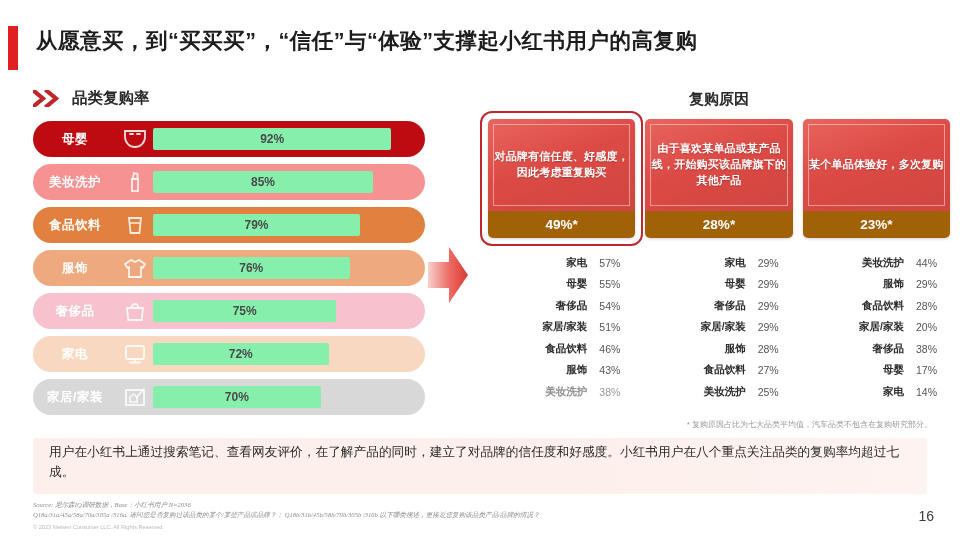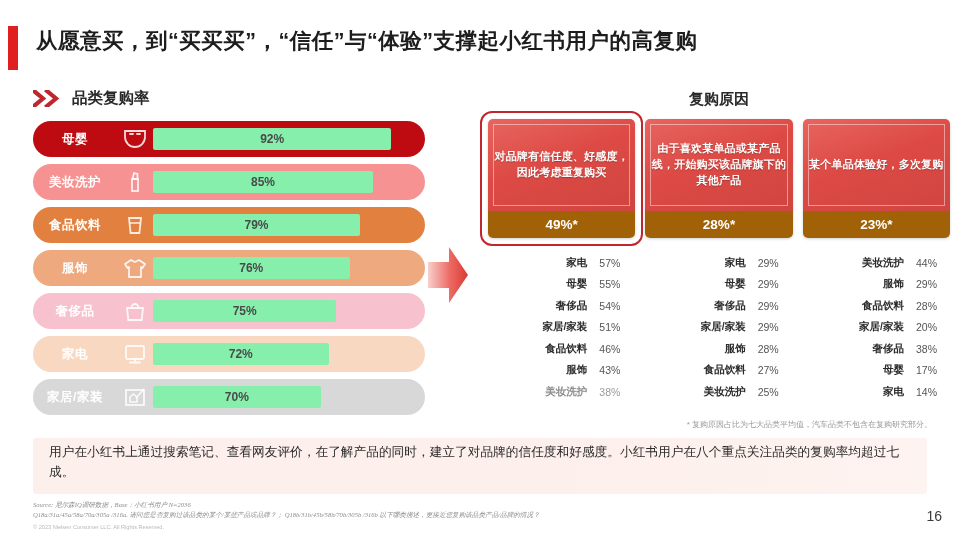--- a/index.html
+++ b/index.html
@@ -126,21 +126,21 @@
     font-size: 6.6px; line-height: 1.5; color: #8e8e92;
     font-style: italic; font-family: "Liberation Serif", serif;
   }
   .source .ln { white-space: nowrap; }
   .copyright {
     position: absolute; left: 33px; top: 524px;
     font-size: 5.6px; color: #b9b9bd; font-style: normal;
     font-family: "Liberation Sans", sans-serif;
   }
   .pagenum {
-    position: absolute; right: 18px; top: 508px;
+    position: absolute; right: 26px; top: 508px;
     font-size: 14px; color: #3c3c3c;
   }
 </style>
 </head>
 <body>
 
 <div class="slide">
 
   <div class="title-row">
     <div class="title-bar"></div>

